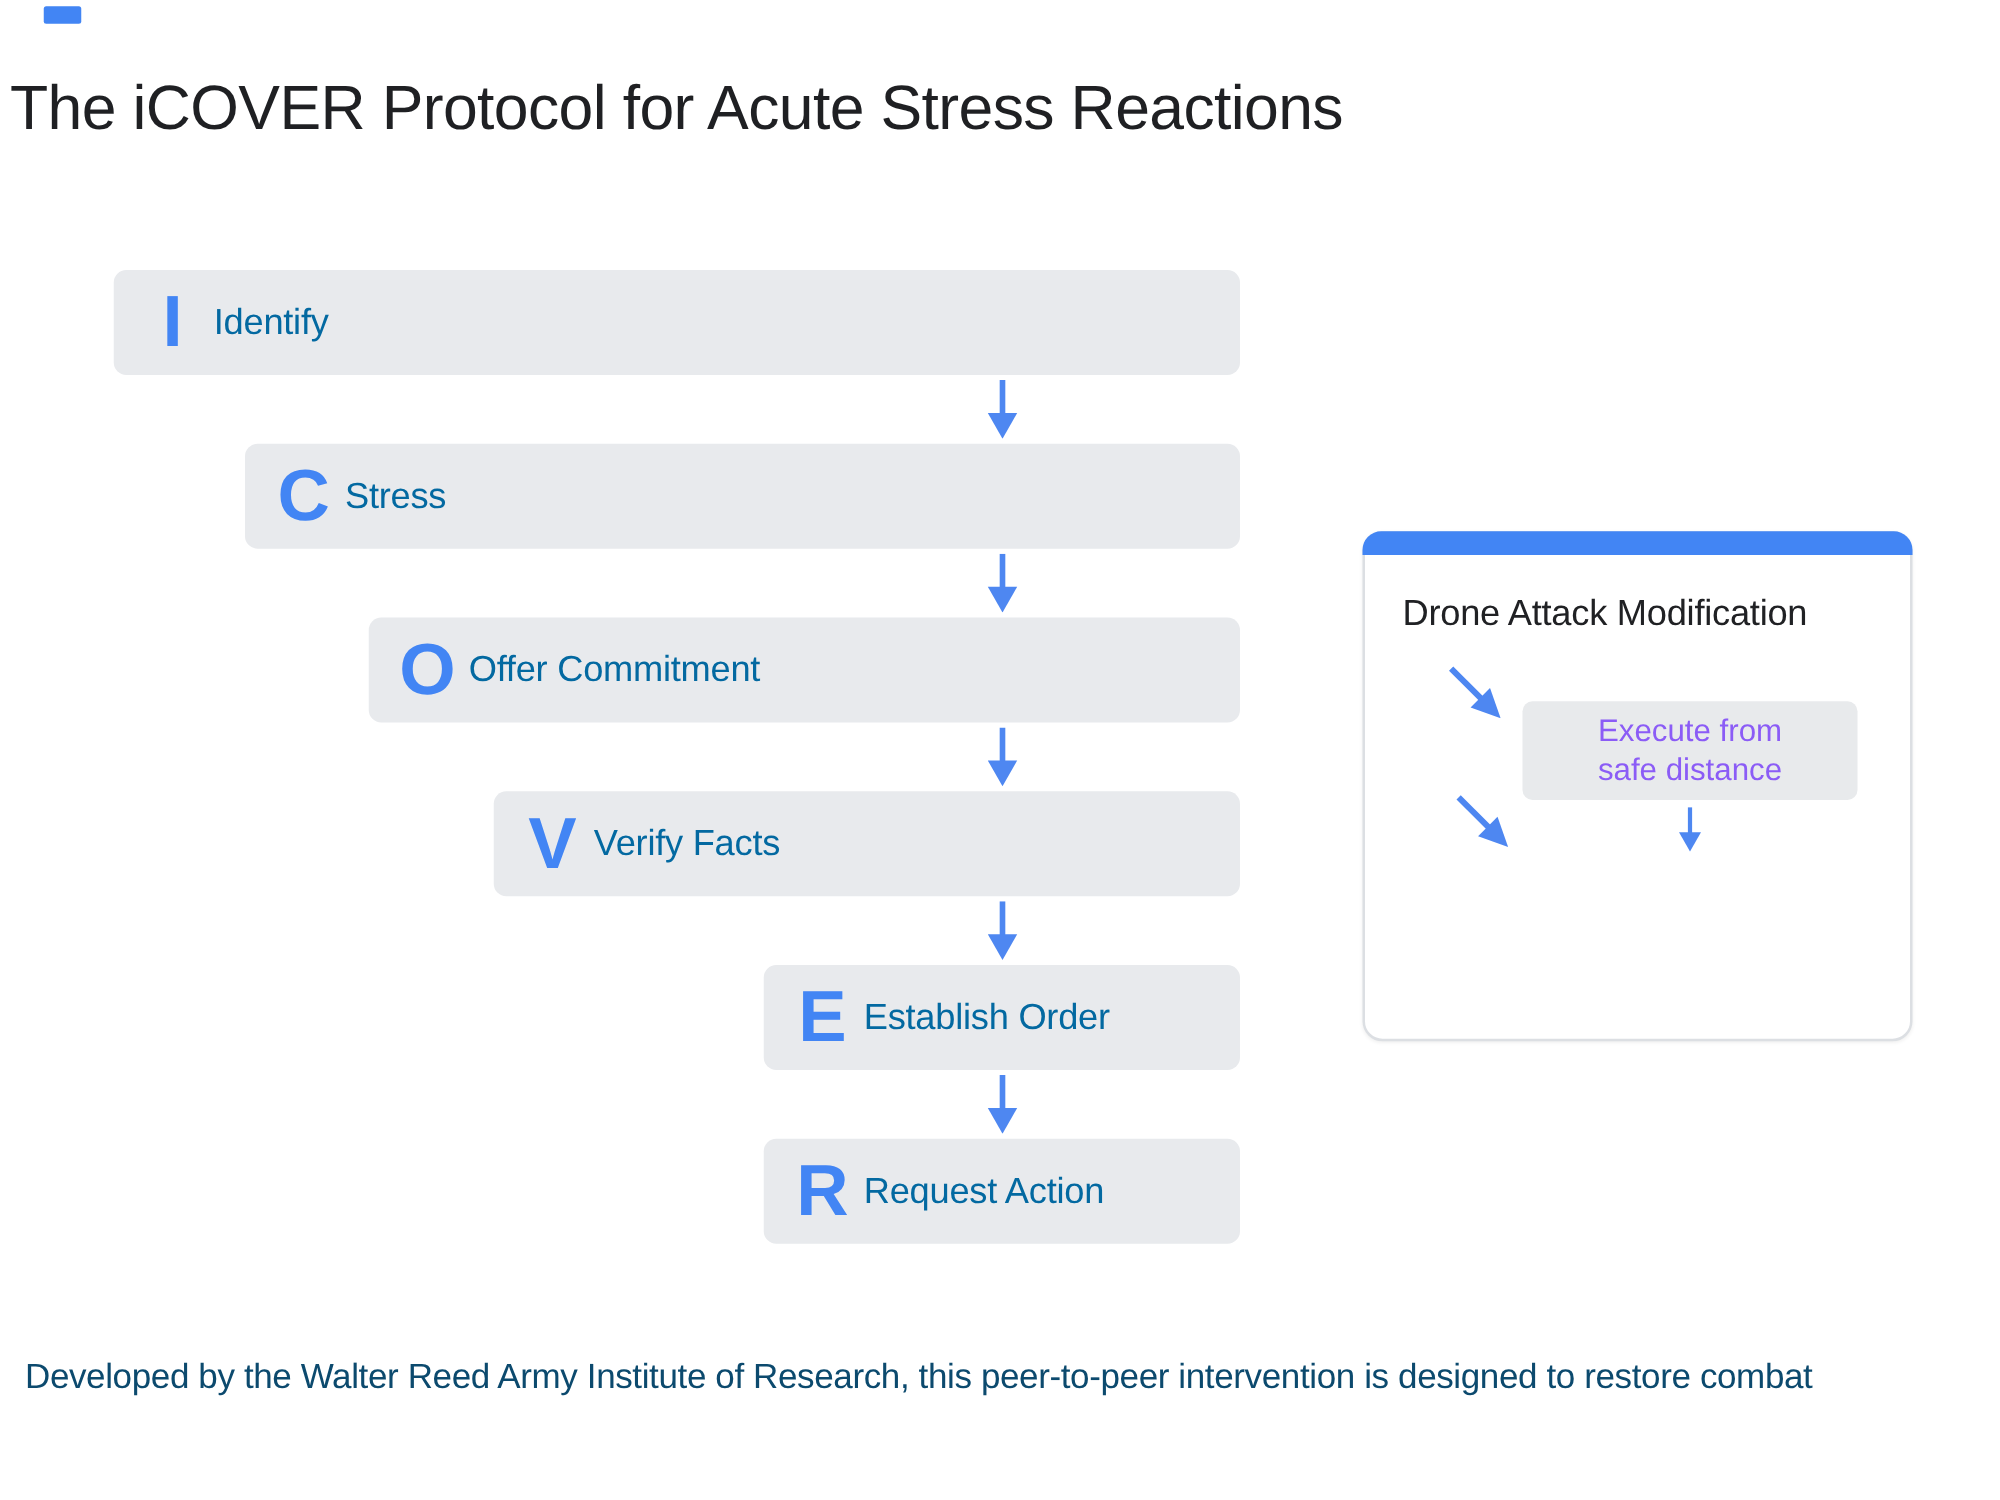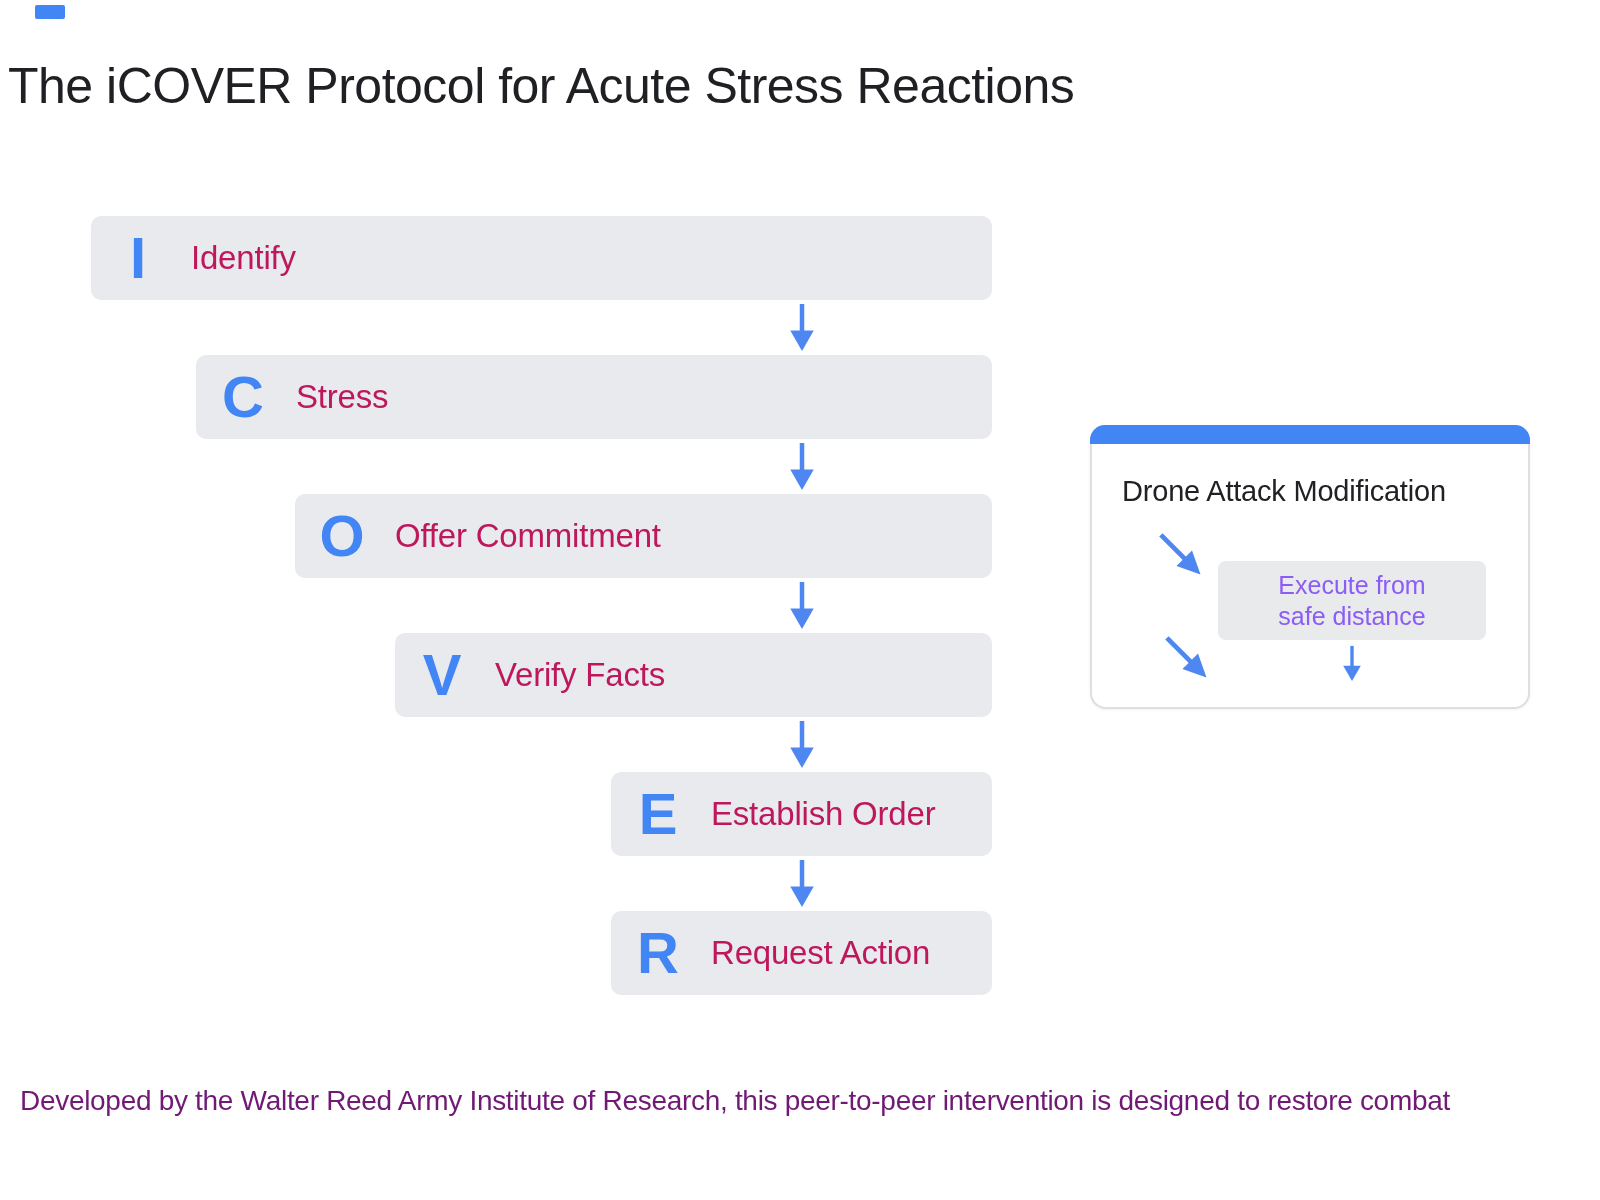--- a/index.html
+++ b/index.html
@@ -25,36 +25,36 @@
     position:absolute;height:84px;
     background:#e8eaed;border-radius:10px;
     display:flex;align-items:center;
     padding-left:14px;box-sizing:border-box;
   }
   .step .letter{
     flex:0 0 66px;text-align:center;
     font-size:58px;font-weight:700;color:#4285f4;line-height:1;
   }
   .step .label{
-    margin-left:20px;font-size:33px;color:#be185d;letter-spacing:-0.2px;
+    font-size:29px;color:#0369a1;letter-spacing:-0.2px;
     white-space:nowrap;
   }
   .step-1{left:91px; top:216px;width:901px;}
   .step-2{left:196px;top:355px;width:796px;}
   .step-3{left:295px;top:494px;width:697px;}
   .step-4{left:395px;top:633px;width:597px;}
   .step-5{left:611px;top:772px;width:381px;}
   .step-6{left:611px;top:911px;width:381px;}
   
   .v-arrow{position:absolute;left:787px;width:30px;height:47px;}
   .v-arrow svg{display:block;width:100%;height:100%;}
   .va-1{top:304px;} .va-2{top:443px;} .va-3{top:582px;} .va-4{top:721px;} .va-5{top:860px;}
   
   .panel{
-    position:absolute;left:1090px;top:425px;width:440px;height:284px;
+    position:absolute;left:1090px;top:425px;width:440px;height:408px;
     background:#ffffff;border:2px solid #dcdfe3;border-radius:16px;
     box-sizing:border-box;box-shadow:0 1px 3px rgba(0,0,0,0.06);
   }
   .panel-topbar{
     position:absolute;left:-2px;top:-2px;right:-2px;height:19px;
     background:#4285f4;border-radius:15px 15px 0 0;
   }
   .panel-title{
     position:absolute;left:30px;top:48px;
     font-size:29px;color:#202124;letter-spacing:-0.2px;white-space:nowrap;
@@ -73,21 +73,21 @@
   .node-2{top:261px;height:57px;}
   .diag-arrow{position:absolute;width:24px;height:58px;transform:rotate(-45deg);}
   .diag-arrow svg{display:block;width:100%;height:100%;}
   .da-1{left:76px;top:98px;}
   .da-2{left:82px;top:201px;}
   .panel-down-arrow{position:absolute;left:249px;top:215px;width:22px;height:43px;}
   .panel-down-arrow svg{display:block;width:100%;height:100%;}
   
   .footer{
     position:absolute;left:20px;top:1078px;width:1570px;
-    font-size:28px;line-height:45px;color:#701a75;letter-spacing:-0.3px;
+    font-size:28px;line-height:45px;color:#0c4a6e;letter-spacing:-0.3px;
   }
   .footer .f-line{white-space:nowrap;}
 </style>
 </head>
 <body>
 
 <div class="canvas">
 
   <div class="top-artifact"></div>
 

